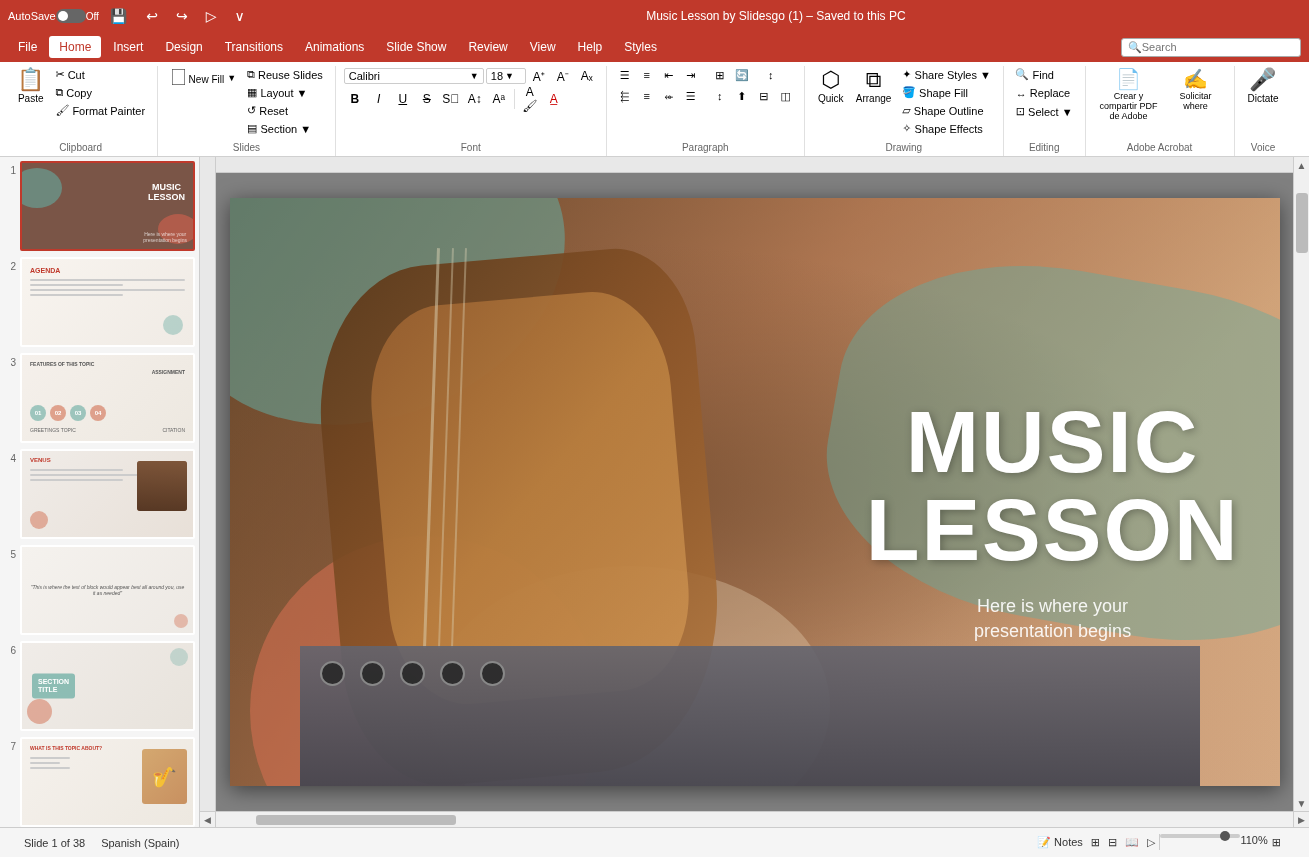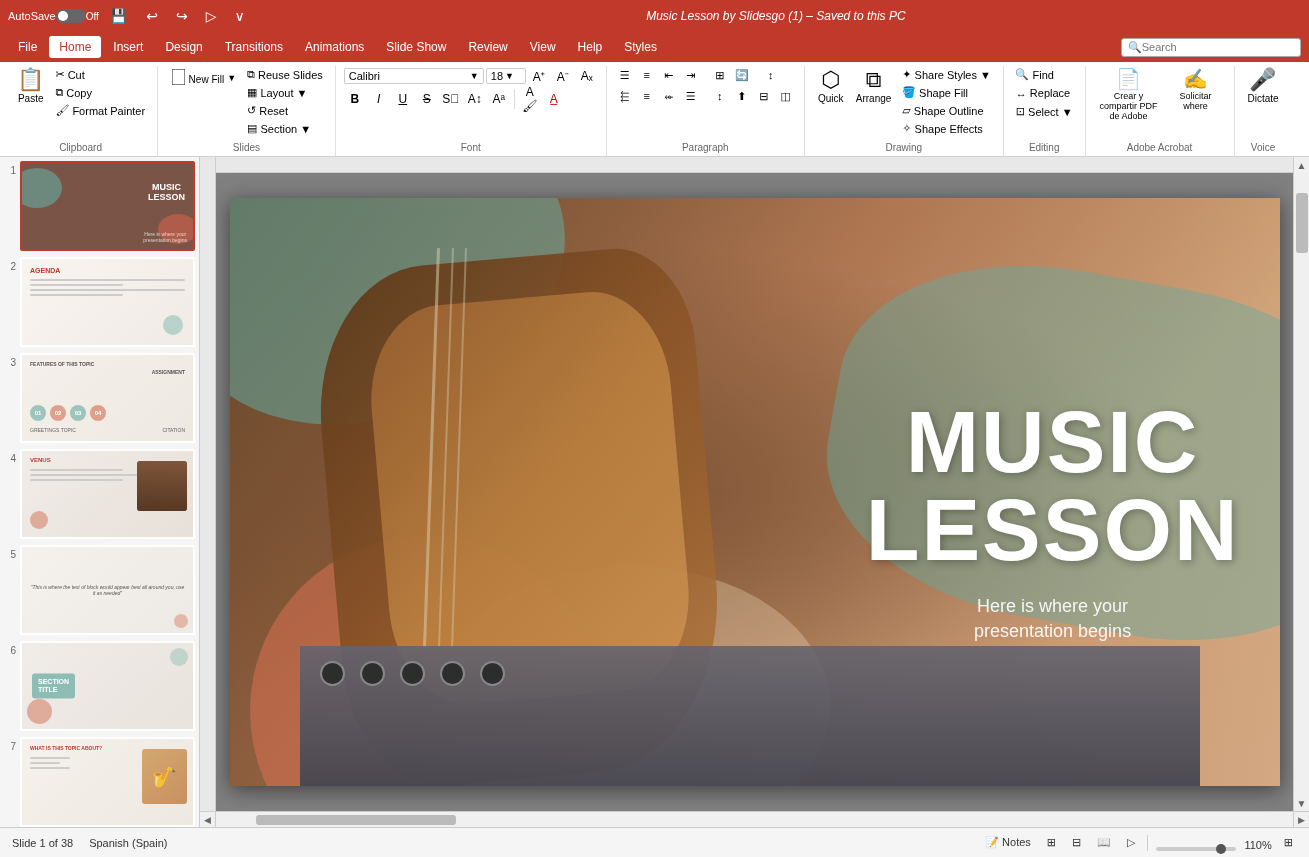--- a/index.html
+++ b/index.html
@@ -9,21 +9,21 @@
     #title-bar {
       height: 32px;
       background: #c0392b;
       display: flex;
       align-items: center;
       justify-content: space-between;
       padding: 0 8px;
       color: white;
     }
     #title-bar-left { display: flex; align-items: center; gap: 6px; }
-    #title-bar-center { flex: 1; text-align: center; font-size: 12px; font-style: italic; }
+    #title-bar-center { flex: 1; text-align: center; font-size: 12px; }
     #title-bar-right { display: flex; align-items: center; gap: 8px; }
     .title-btn { background: none; border: none; color: white; cursor: pointer; font-size: 14px; padding: 2px 6px; }
     .autosave-toggle { display: flex; align-items: center; font-size: 11px; }
     .toggle-pill { background: #666; border-radius: 10px; width: 30px; height: 14px; position: relative; cursor: pointer; }
     .toggle-dot { width: 10px; height: 10px; background: white; border-radius: 50%; position: absolute; top: 2px; left: 2px; }
     .user-avatar { width: 24px; height: 24px; background: #e67e22; border-radius: 50%; display: flex; align-items: center; justify-content: center; font-size: 10px; font-weight: bold; color: white; }
 
     
     #menu-bar {
       height: 30px;
@@ -215,26 +215,26 @@
     }
 
     
     #status-bar {
       height: 30px;
       background: #f5f5f5;
       border-top: 1px solid #ccc;
       display: flex;
       align-items: center;
       justify-content: space-between;
-      padding: 0 12px;
+      padding: 0 24px;
       font-size: 11px;
       color: #333;
     }
     #status-left { display: flex; align-items: center; gap: 16px; }
-    #status-right { display: flex; align-items: flex-end; gap: 8px; }
+    #status-right { display: flex; align-items: flex-start; }
     .status-icon-btn { cursor: pointer; padding: 2px 4px; border-radius: 2px; }
     .zoom-slider { width: 80px; height: 4px; background: #ccc; border-radius: 2px; position: relative; cursor: pointer; }
     .zoom-thumb { width: 10px; height: 10px; background: #555; border-radius: 50%; position: absolute; top: -3px; right: 10px; }
 
     
     #slide-panel::-webkit-scrollbar { width: 8px; }
     #slide-panel::-webkit-scrollbar-track { background: #f0f0f0; }
     #slide-panel::-webkit-scrollbar-thumb { background: #bbb; border-radius: 4px; }
 
     

